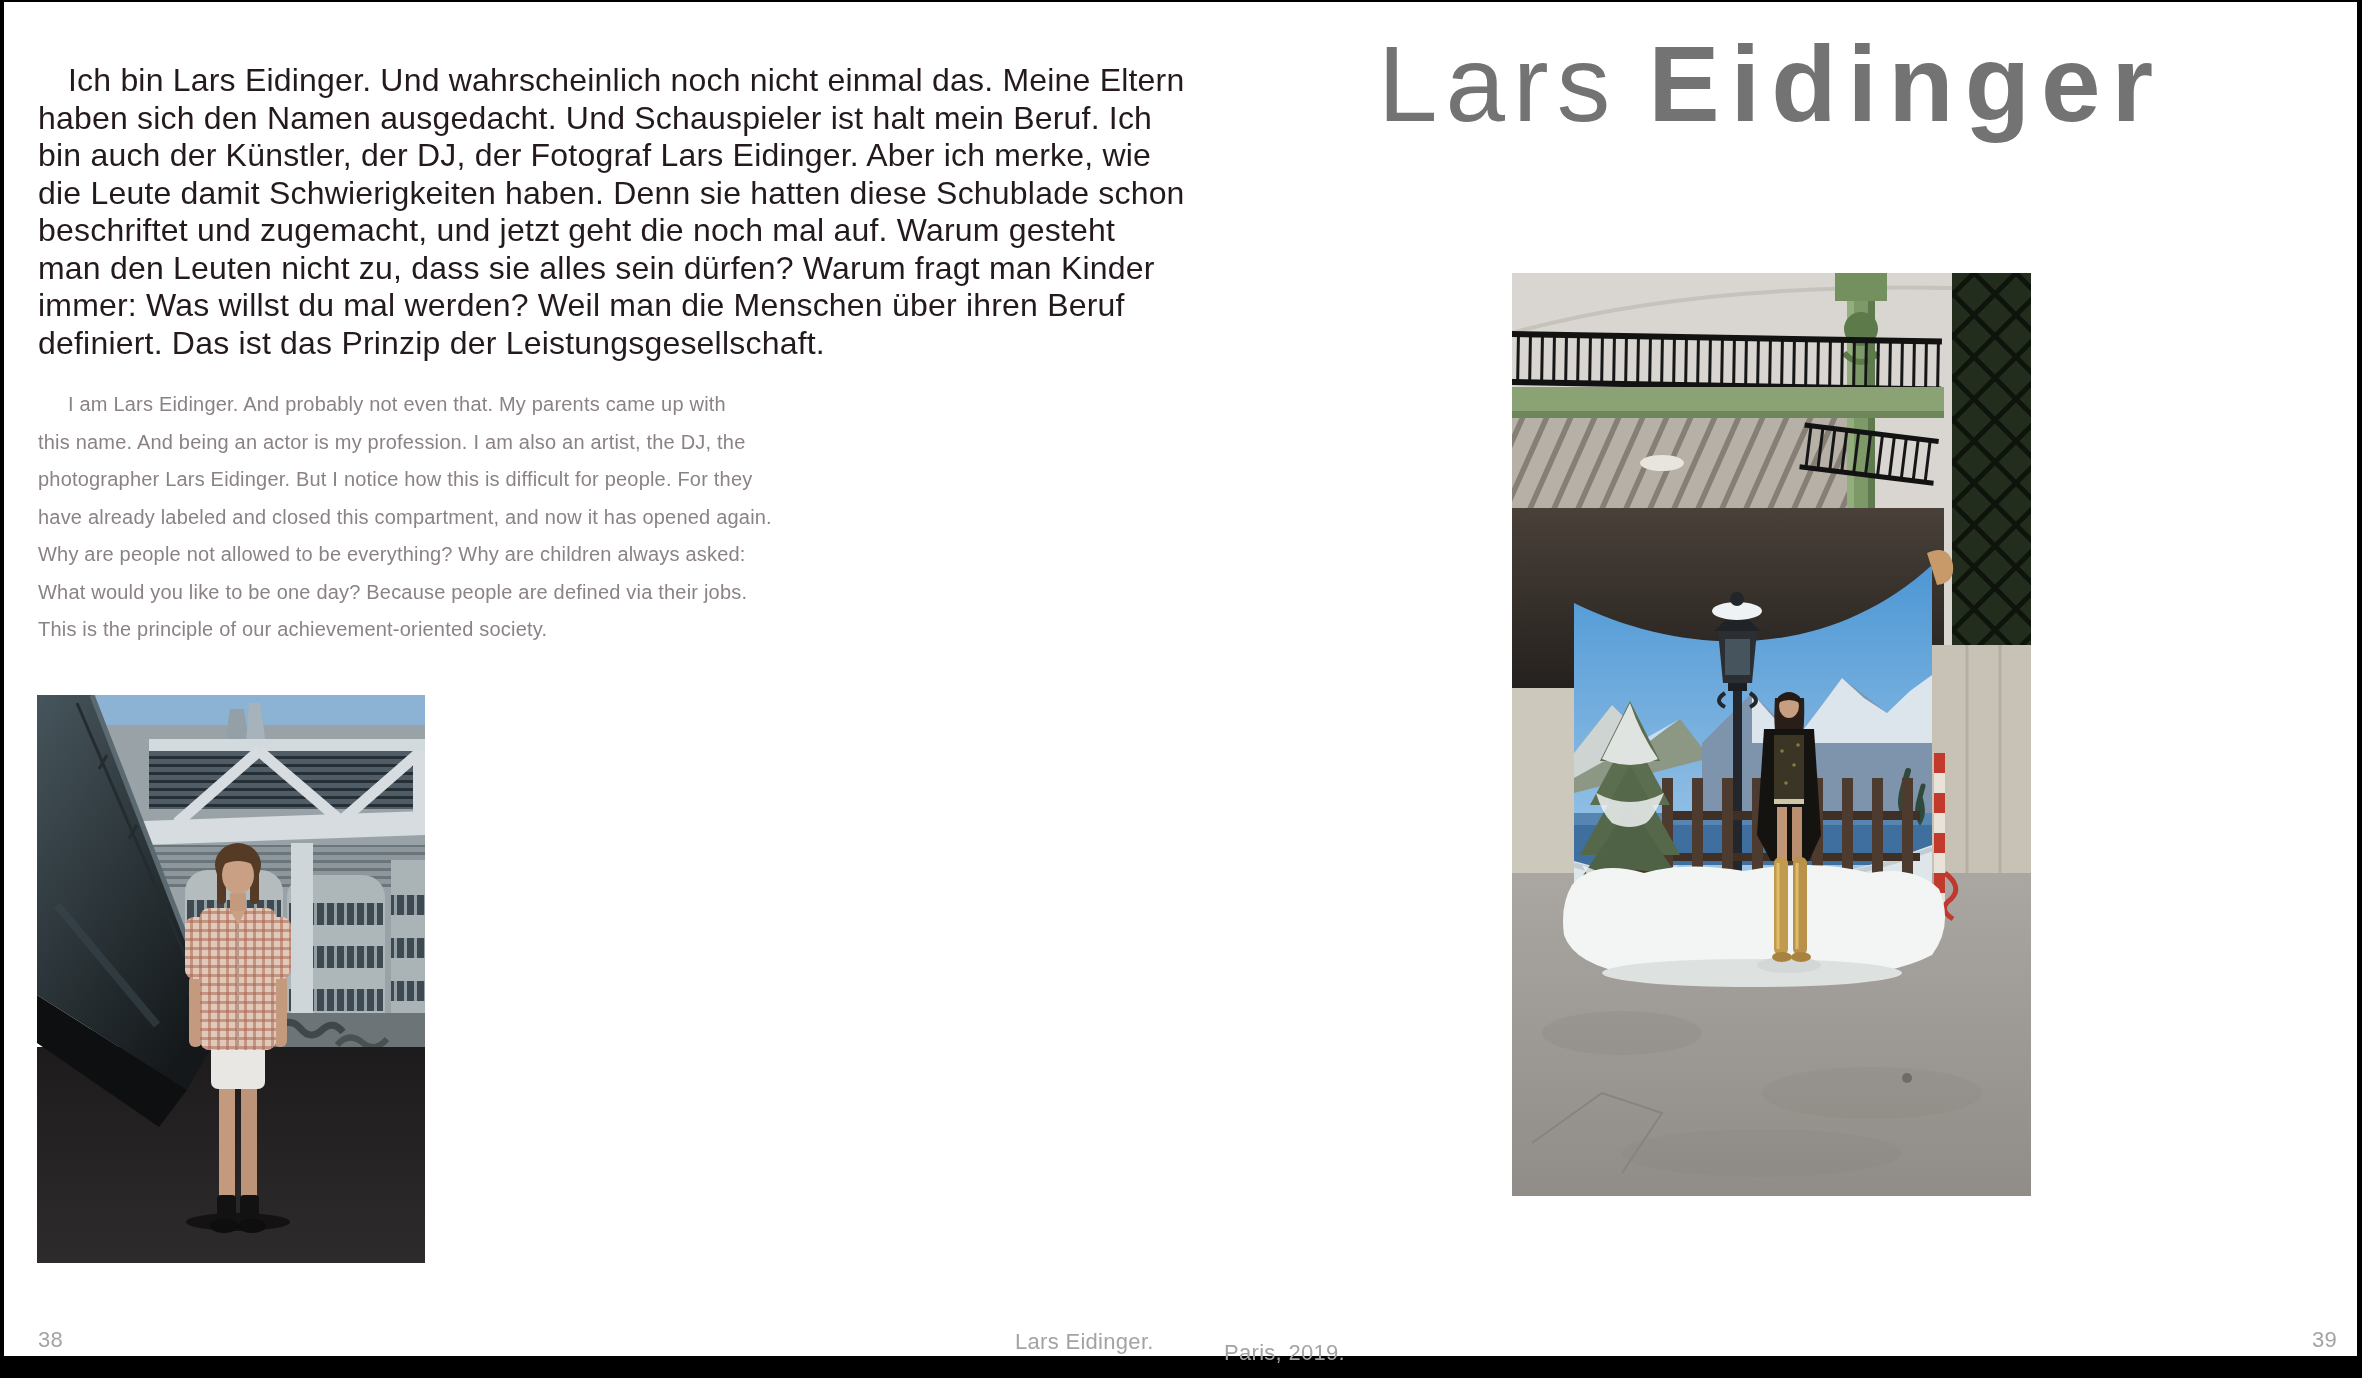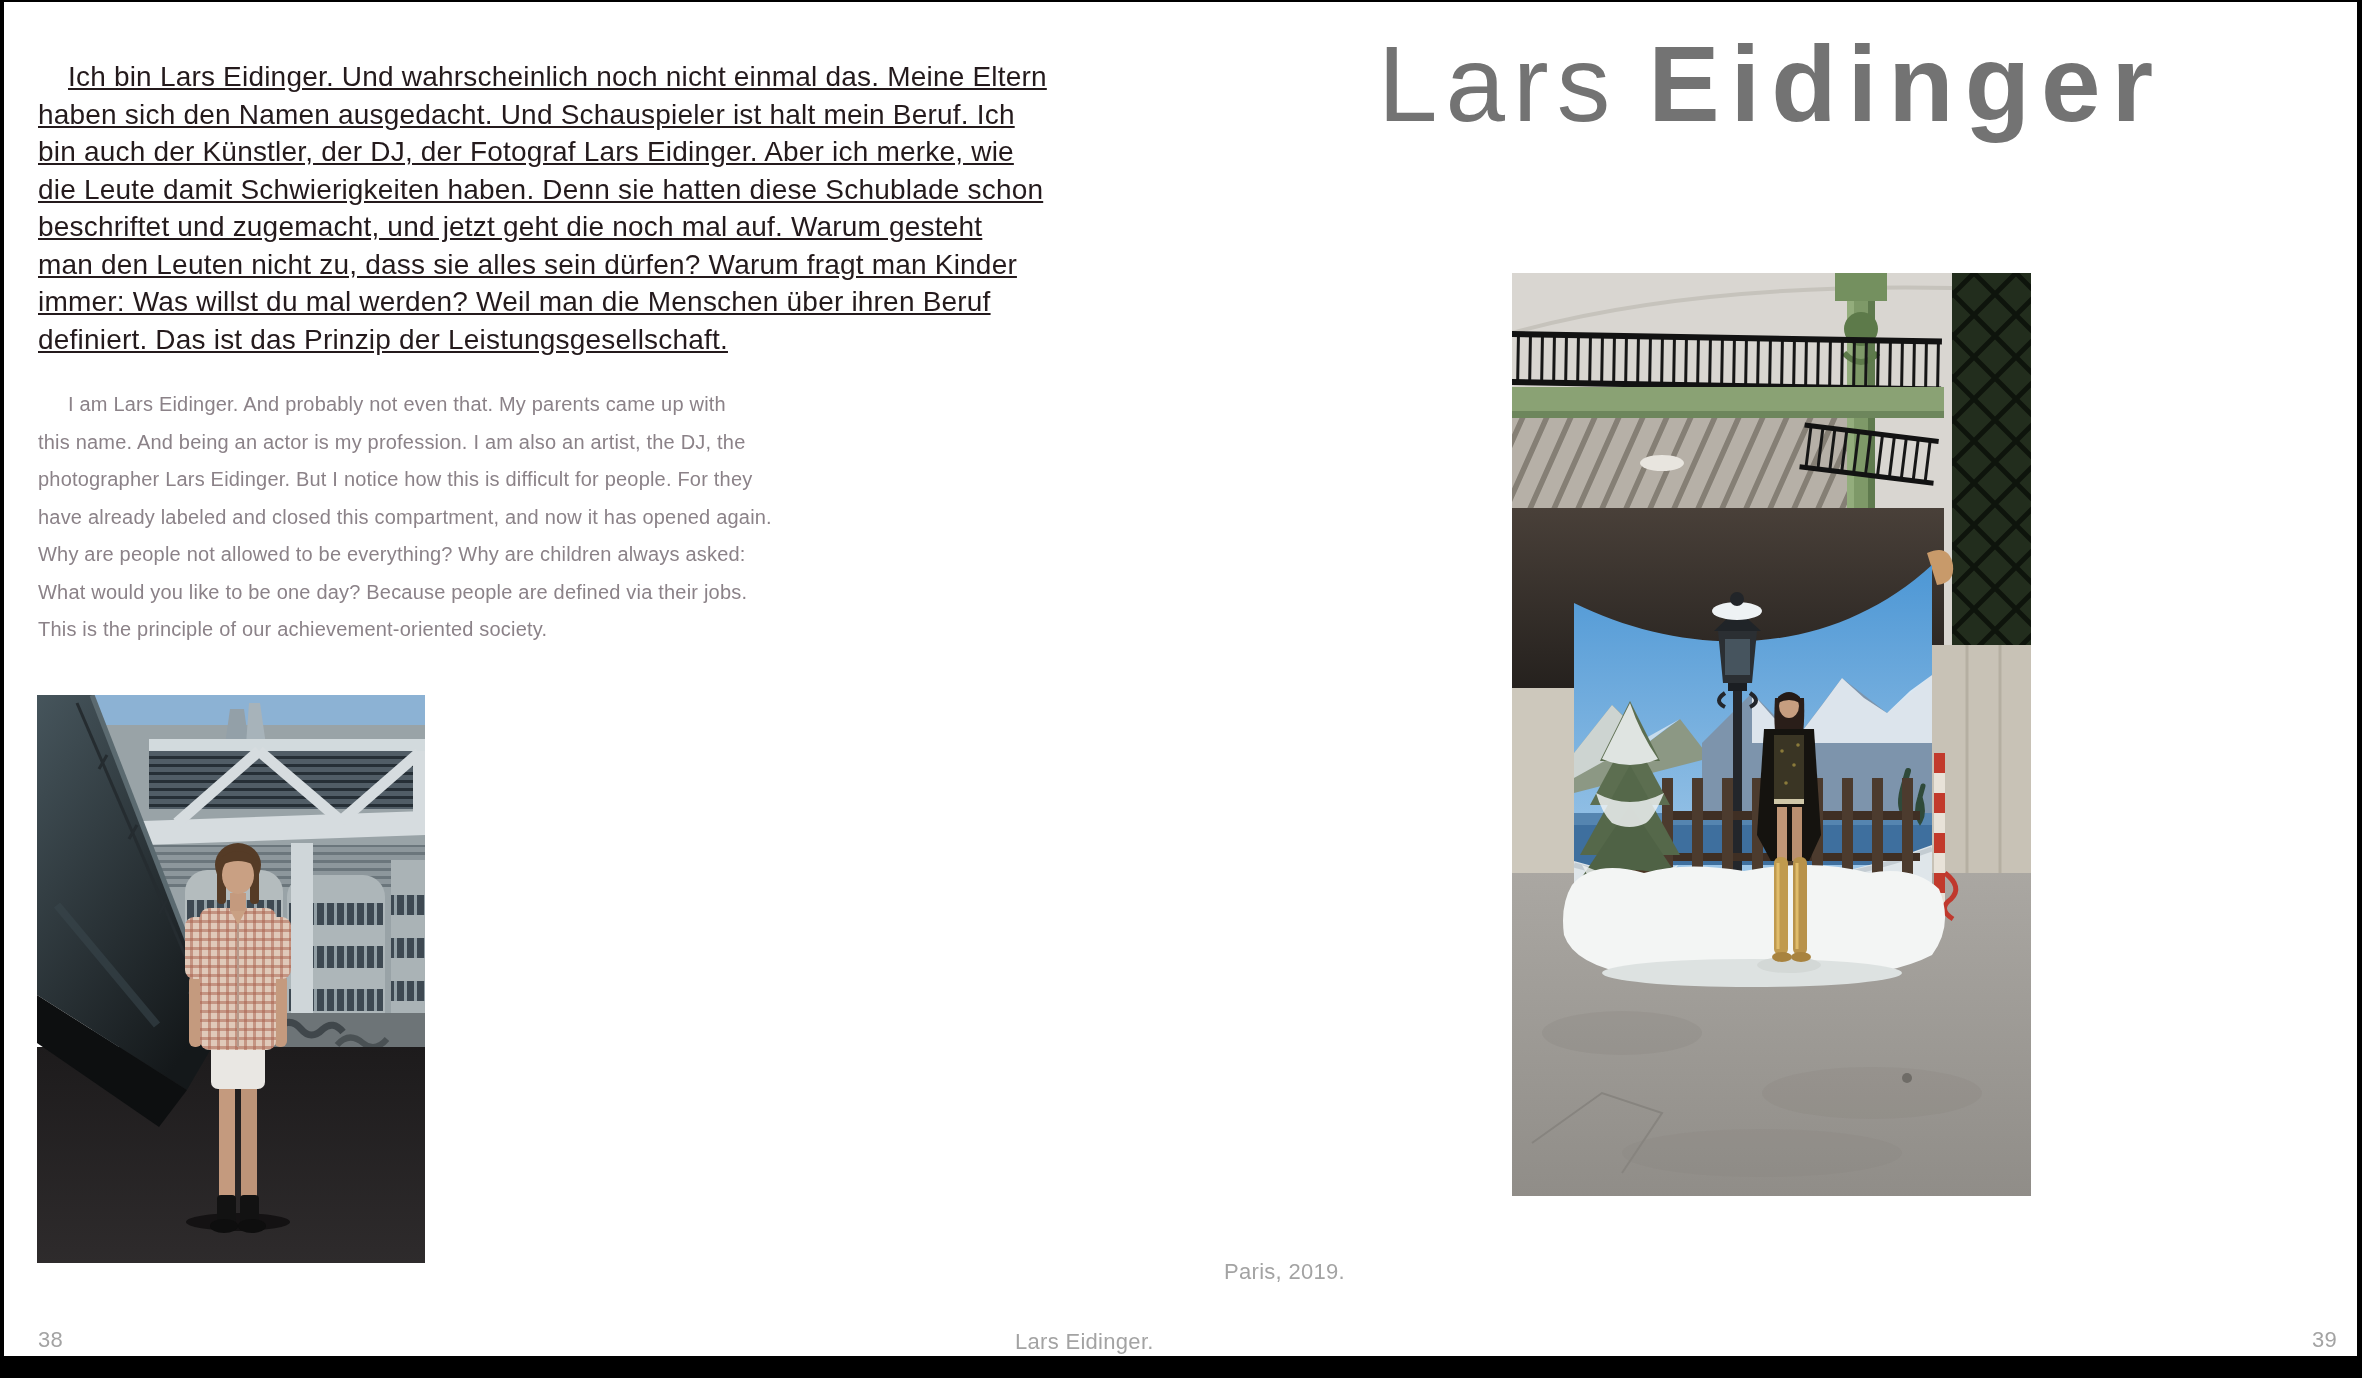--- a/index.html
+++ b/index.html
@@ -1,39 +1,39 @@
 <!DOCTYPE html>
 <html><head>
 <meta charset="utf-8">
 <style>
   html,body{margin:0;padding:0;background:#000;}
   .spread{position:relative;width:2362px;height:1378px;background:#000;overflow:hidden;
           font-family:"Liberation Sans", sans-serif;}
   .paper{position:absolute;left:4px;top:2px;width:2353px;height:1354px;background:#ffffff;}
   .abs{position:absolute;}
 
-  .text-de{left:38px;top:30px;width:1165px;font-size:28px;line-height:37.5px;
-           color:#241a1c;white-space:pre-line;text-indent:30px;letter-spacing:0.2px;text-decoration:underline;}
+  .text-de{left:38px;top:30px;width:1165px;font-size:32px;line-height:37.5px;
+           color:#241a1c;white-space:pre-line;text-indent:30px;letter-spacing:0.2px;}
   .text-en{left:38px;top:366px;width:1185px;font-size:20px;line-height:37.5px;
            color:#8b8288;white-space:pre-line;text-indent:30px;letter-spacing:0.2px;}
 
   .page-title{left:1378px;top:24px;height:120px;line-height:120px;white-space:nowrap;
               color:#737373;font-size:107px;margin:0;font-weight:400;}
   .page-title .t-light{font-weight:400;letter-spacing:8px;margin-right:30px;}
   .page-title .t-bold{font-weight:700;letter-spacing:11px;}
 
   figure{margin:0;}
   .photo-left{left:37px;top:695px;width:388px;height:568px;}
   .photo-right{left:1512px;top:273px;width:519px;height:923px;}
   .photo-left svg,.photo-right svg{display:block;width:100%;height:100%;}
 
   .footer-item{font-size:22px;color:#a3a3a3;letter-spacing:0.3px;}
   .pn-left{left:38px;top:1327px;}
   .cap-left{left:1015px;top:1329px;}
-  .cap-right{left:1224px;top:1259px;text-align:center;}
+  .cap-right{left:1224px;top:1340px;text-align:center;}
   .pn-right{right:25px;top:1327px;}
 </style>
 </head>
 <body>
 
 <div class="spread">
   <div class="paper abs"></div>
 
   <p class="abs text-de">Ich bin Lars Eidinger. Und wahrscheinlich noch nicht einmal das. Meine Eltern
 haben sich den Namen ausgedacht. Und Schauspieler ist halt mein Beruf. Ich

